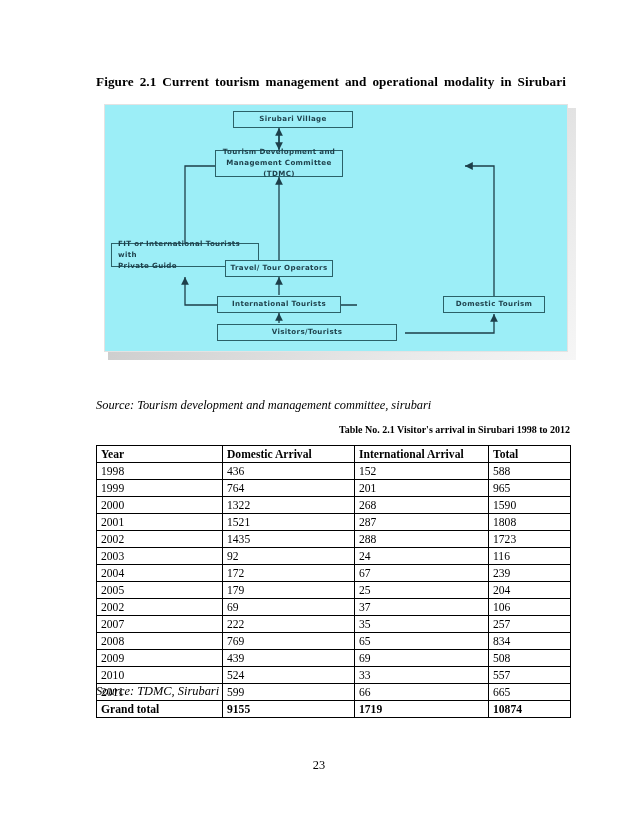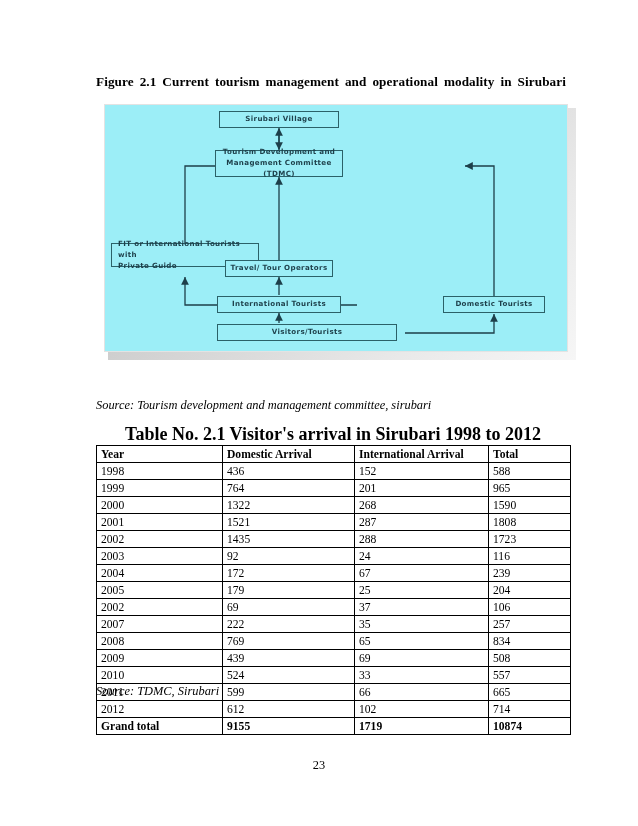--- a/index.html
+++ b/index.html
@@ -50,21 +50,21 @@
   
   .fig-source{
     position:absolute;left:96px;top:398px;
     font-family:"Liberation Serif", serif;
     font-style:italic;font-size:12.4px;
   }
 
   
   .tbl-title{
     position:absolute;left:96px;top:424px;width:474px;
-    text-align:center;font-weight:bold;font-size:18px;
+    text-align:right;font-weight:bold;font-size:10px;
     font-family:"Liberation Serif", serif;
   }
 
   
   table.vtab{
     position:absolute;left:96px;top:445px;width:474px;
     border-collapse:collapse;
     font-family:"Liberation Serif", serif;
     font-size:11.6px;
     table-layout:fixed;
@@ -134,21 +134,21 @@
           <path d="M252,200 L80,200 L80,172" marker-end="url(#ah)"></path>
 
           <line x1="174" y1="190" x2="174" y2="172" marker-end="url(#ah)"></line>
 
           <line x1="174" y1="218" x2="174" y2="208" marker-end="url(#ah)"></line>
 
           <path d="M300,228 L389,228 L389,209" marker-end="url(#ah)"></path>
         </g>
       </svg>
 
-      <div class="dbox" style="left:114px;top:6px;width:120px;height:17px;">
+      <div class="dbox" style="left:128px;top:6px;width:120px;height:17px;">
         <span>Sirubari Village</span>
       </div>
 
       <div class="dbox" style="left:110px;top:45px;width:128px;height:27px;flex-direction:column;">
         <span class="two-line">Tourism Development and</span>
         <span class="two-line">Management Committee (TDMC)</span>
       </div>
 
       <div class="dbox left-al" style="left:6px;top:138px;width:148px;height:24px;flex-direction:column;align-items:flex-start;justify-content:center;">
         <span class="two-line">FIT or International Tourists with</span>
@@ -157,21 +157,21 @@
 
       <div class="dbox" style="left:120px;top:155px;width:108px;height:17px;">
         <span>Travel/ Tour Operators</span>
       </div>
 
       <div class="dbox" style="left:112px;top:191px;width:124px;height:17px;">
         <span>International Tourists</span>
       </div>
 
       <div class="dbox" style="left:338px;top:191px;width:102px;height:17px;">
-        <span>Domestic Tourists</span>
+        <span>Domestic Tourism</span>
       </div>
 
       <div class="dbox" style="left:78px;top:219px;width:180px;height:17px;margin-left:34px;">
         <span>Visitors/Tourists</span>
       </div>
 
     </div>
   </div>
 
   <div class="fig-source">Source: Tourism development and management committee, sirubari</div>
@@ -271,26 +271,20 @@
           <td>524</td>
           <td>33</td>
           <td>557</td>
         </tr>
         <tr>
           <td>2011</td>
           <td>599</td>
           <td>66</td>
           <td>665</td>
         </tr>
-        <tr>
-          <td>2012</td>
-          <td>612</td>
-          <td>102</td>
-          <td>714</td>
-        </tr>
         <tr class="total">
           <td>Grand total</td>
           <td>9155</td>
           <td>1719</td>
           <td>10874</td>
         </tr>
       </tbody>
   </table>
 
   <div class="tbl-source">

